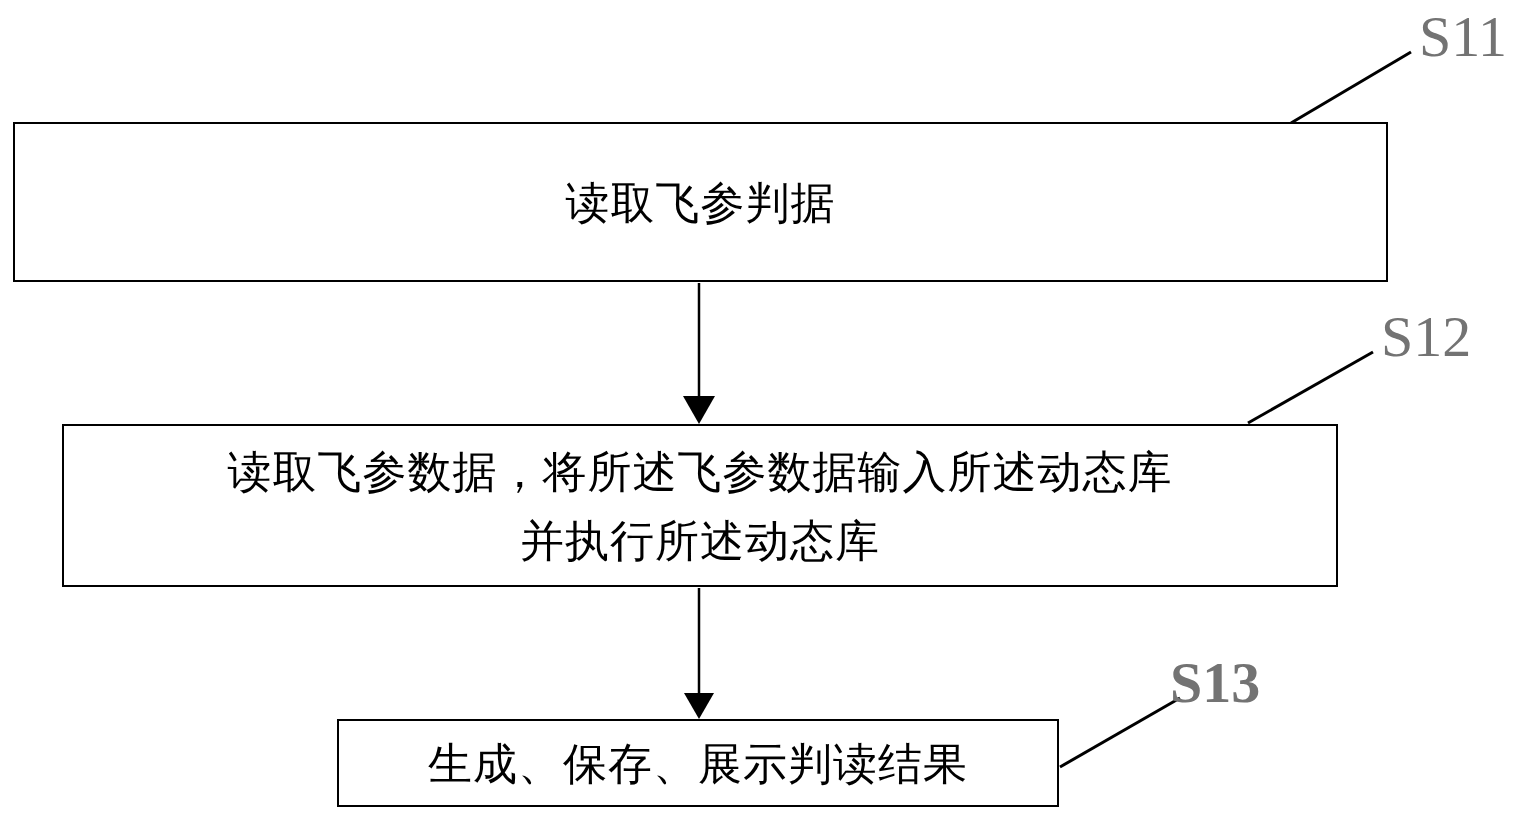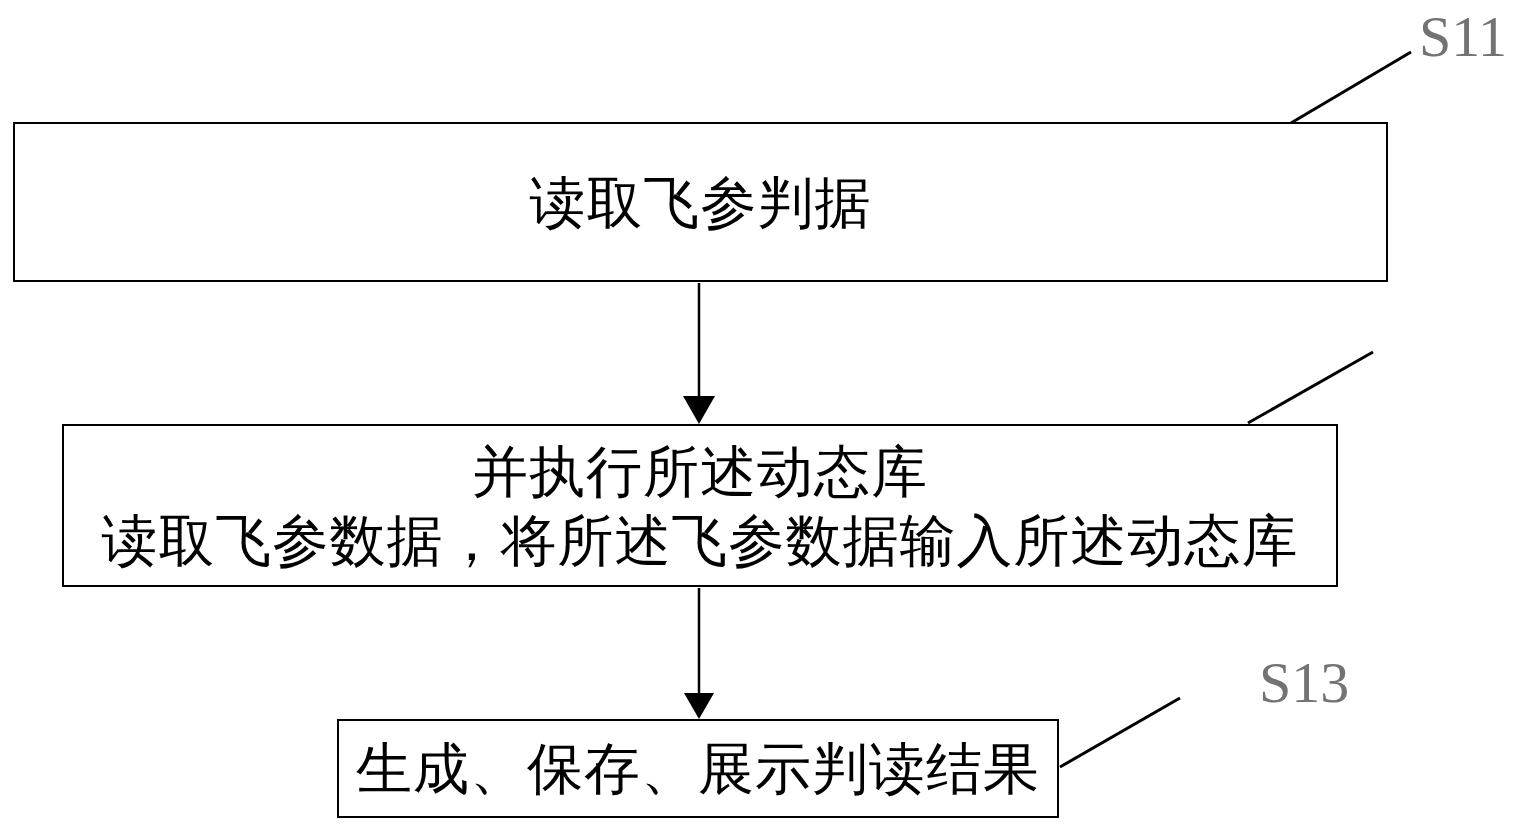--- a/index.html
+++ b/index.html
@@ -26,38 +26,38 @@
   .box {
     position: absolute;
     box-sizing: border-box;
     border: 2px solid #000000;
     background: #ffffff;
     display: flex;
     flex-direction: column;
     justify-content: center;
     align-items: center;
     text-align: left;
-    font-size: 56px;
+    font-size: 44px;
     line-height: 69px;
     letter-spacing: 1px;
     white-space: nowrap;
   }
   .box-1 { left: 13px;  top: 122px; width: 1375px; height: 160px; }
   .box-2 { left: 62px;  top: 424px; width: 1276px; height: 163px; }
-  .box-3 { left: 337px; top: 719px; width: 722px;  height: 99px;  }
+  .box-3 { left: 337px; top: 719px; width: 722px;  height: 88px;  }
   .step-label {
     position: absolute;
     font-family: "Liberation Serif", serif;
     font-size: 58px;
     line-height: 1;
     color: #737373;
   }
   .label-s11 { left: 1419px; top: 8px;   }
   .label-s12 { left: 1381px; top: 308px; }
-  .label-s13 { left: 1259px; top: 654px; }
+  .label-s13 { left: 1170px; top: 654px; font-weight: bold; }
 </style>
 </head>
 <body>
 
 <div class="canvas">
 
   <svg class="overlay" width="1520" height="830" viewBox="0 0 1520 830" xmlns="http://www.w3.org/2000/svg">
 
     <line x1="699" y1="283" x2="699" y2="400" stroke="#000000" stroke-width="2.5"></line>
     <polygon points="683,396 715,396 699,424" fill="#000000"></polygon>
@@ -70,24 +70,25 @@
     <line x1="1248" y1="423" x2="1373" y2="352" stroke="#000000" stroke-width="3"></line>
 
     <line x1="1060" y1="767" x2="1180" y2="698" stroke="#000000" stroke-width="3"></line>
   </svg>
 
   <div class="box box-1">
     <div>读取飞参判据</div>
   </div>
 
   <div class="box box-2">
+    <div>读取飞参数据，将所述飞参数据输入所述动态库</div>
     <div>并执行所述动态库</div>
-    <div>读取飞参数据，将所述飞参数据输入所述动态库</div>
   </div>
 
   <div class="box box-3">
     <div>生成、保存、展示判读结果</div>
   </div>
 
   <div class="step-label label-s11">S11</div>
+  <div class="step-label label-s12">S12</div>
   <div class="step-label label-s13">S13</div>
 
 </div>
 
 </body></html>

